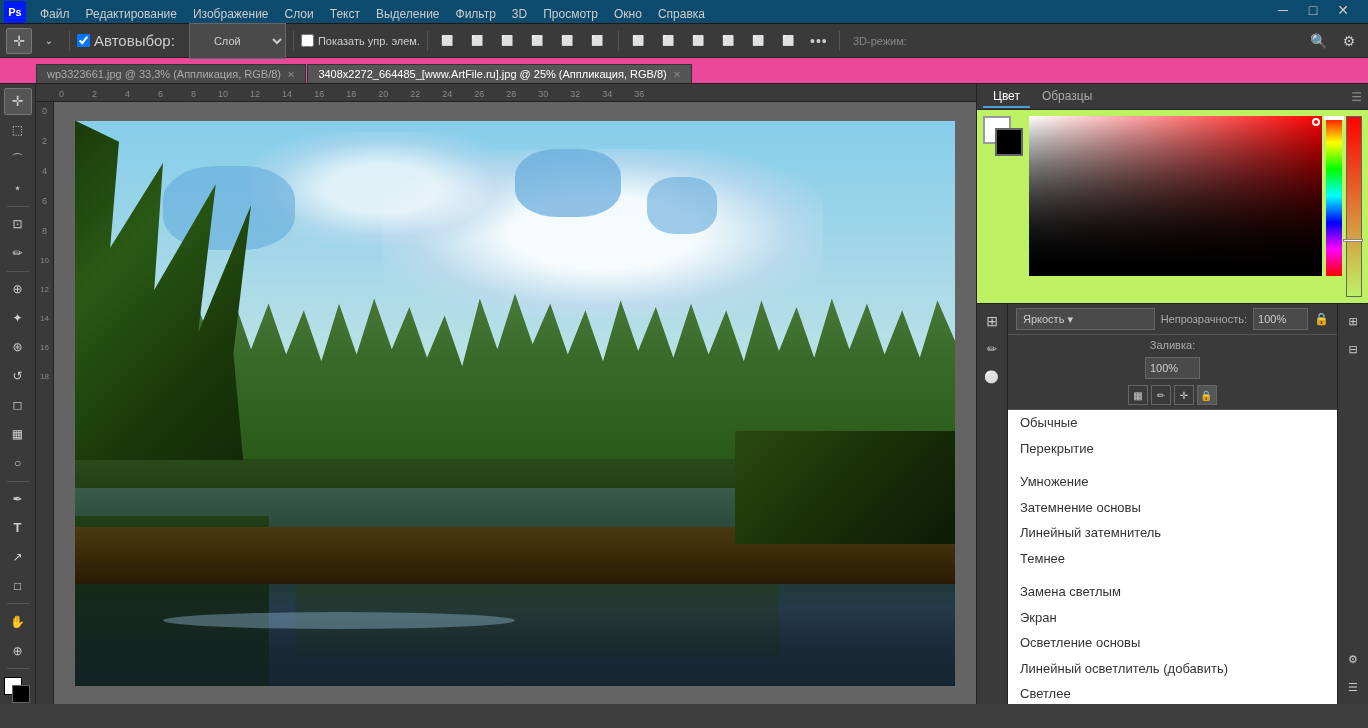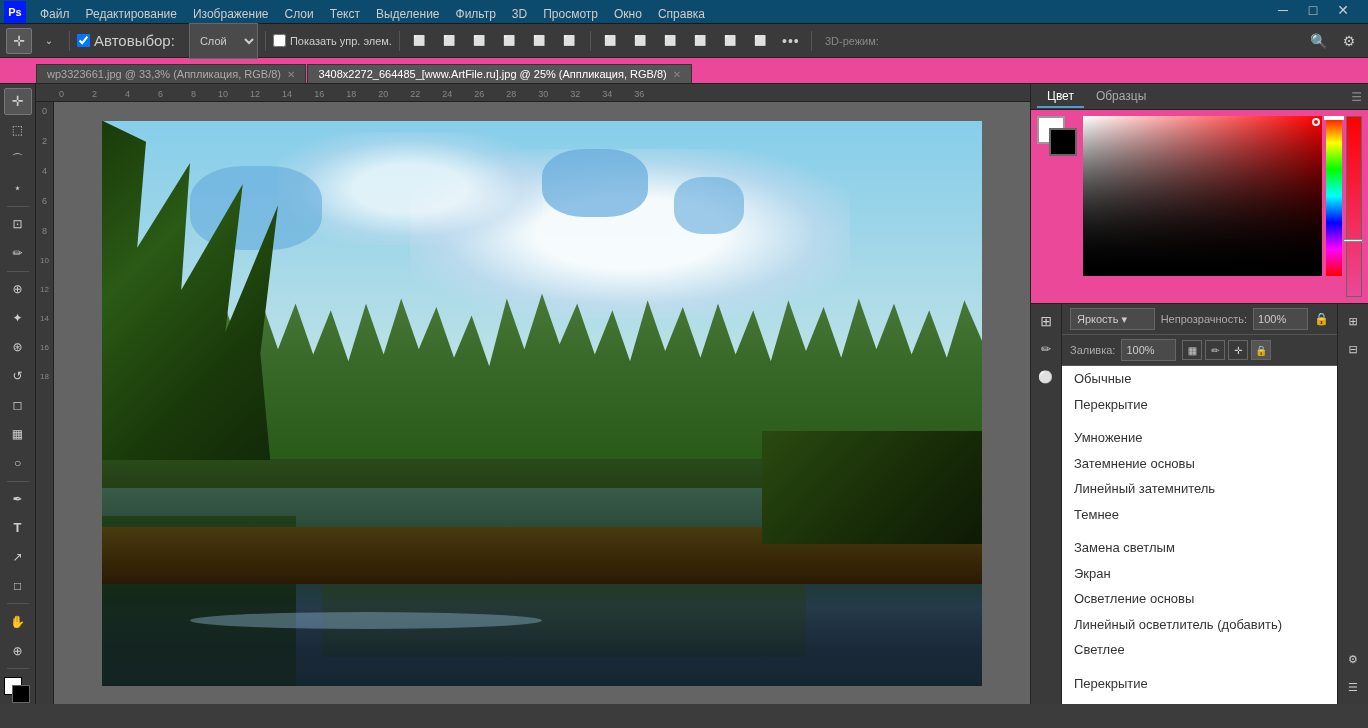--- a/index.html
+++ b/index.html
@@ -9,21 +9,21 @@
     #menubar { display: flex; align-items: flex-end; height: 24px; background: #0c4a6e; border-bottom: 1px solid #1a1a1a; padding: 0 4px; }
     #menubar .ps-logo { width: 22px; height: 22px; background: #001aff; display: flex; align-items: center; justify-content: center; font-weight: bold; font-size: 11px; color: white; margin-right: 6px; }
     #menubar .menu-item { padding: 2px 8px; cursor: pointer; font-size: 12px; color: #ccc; }
 
     
     #toolbar { display: flex; align-items: center; height: 34px; background: #3a3a3a; border-bottom: 1px solid #222; padding: 0 6px; gap: 4px; }
     .tool-btn { width: 26px; height: 26px; display: flex; align-items: center; justify-content: center; background: transparent; border: 1px solid transparent; cursor: pointer; color: #ccc; font-size: 14px; border-radius: 2px; }
     .tool-btn.active { background: #555; border-color: #777; }
     .toolbar-separator { width: 1px; height: 20px; background: #555; margin: 0 3px; }
     .toolbar-label { font-size: 15px; color: #ccc; margin-right: 10px; }
-    .toolbar-select { background: #4a4a4a; border: 1px solid #666; color: #ccc; font-size: 11px; padding: 2px 6px; height: 36px; cursor: pointer; }
+    .toolbar-select { background: #4a4a4a; border: 1px solid #666; color: #ccc; font-size: 11px; padding: 2px 20px; height: 36px; cursor: pointer; }
     .toolbar-checkbox { cursor: pointer; }
     .toolbar-text { font-size: 11px; color: #ccc; }
     .toolbar-3d { font-size: 11px; color: #888; padding: 2px 6px; }
 
     
     #main { display: flex; height: calc(728px - 24px - 34px - 24px); }
 
     
     #tools-panel { width: 36px; background: #3a3a3a; border-right: 1px solid #222; display: flex; flex-direction: column; align-items: center; padding-top: 4px; gap: 2px; }
     .tool-icon { width: 28px; height: 28px; display: flex; align-items: center; justify-content: center; cursor: pointer; color: #ccc; font-size: 14px; border-radius: 2px; border: 1px solid transparent; }
@@ -251,21 +251,21 @@
           <div style="position:absolute;bottom:10%;left:10%;width:40%;height:3%;background:rgba(150,190,220,0.4);border-radius:50%;"></div>
           <div style="position:absolute;bottom:20%;left:40%;width:20%;height:2%;background:rgba(150,190,220,0.3);border-radius:50%;"></div>
 
           <div style="position:absolute;bottom:18%;left:0;right:0;height:10%;background:linear-gradient(to bottom, #4a3a10 0%, #3a2a08 50%, #2a1a05 100%);"></div>
           <div style="position:absolute;bottom:25%;right:0;width:25%;height:20%;background:linear-gradient(135deg, #2a4a10 0%, #1a3008 50%, #0d1a05 100%);"></div>
         </div>
       </div>
     </div>
   </div>
 
-  <div style="display:flex;flex-direction:column;width:338px;background:#ec4899;border-left:1px solid #222;">
+  <div style="display:flex;flex-direction:column;width:392px;background:#bef264;border-left:1px solid #222;">
 
     <div style="height:220px;border-bottom:1px solid #222;display:flex;flex-direction:column;">
       <div class="panel-tabs">
         <div class="panel-tab active">Цвет</div>
         <div class="panel-tab">Образцы</div>
         <div style="flex:1;"></div>
         <div style="font-size:12px;color:#888;cursor:pointer;">☰</div>
       </div>
 
       <div style="display:flex;padding:6px;gap:6px;flex:1;">
@@ -304,21 +304,21 @@
       </div>
 
       <div style="flex:1;display:flex;flex-direction:column;overflow:hidden;">
 
         <div style="padding:4px 8px;border-bottom:1px solid #555;background:#3a3a3a;display:flex;align-items:center;gap:6px;">
           <div style="flex:1;background:#4a4a4a;border:1px solid #666;height:22px;cursor:pointer;display:flex;align-items:center;padding:0 6px;font-size:11px;color:#ccc;">Яркость ▾</div>
           <div style="font-size:11px;color:#aaa;">Непрозрачность:</div>
           <div style="background:#4a4a4a;border:1px solid #666;width:55px;height:22px;display:flex;align-items:center;padding:0 4px;font-size:11px;color:#ccc;">100%</div>
           <div style="font-size:12px;color:#888;">🔒</div>
         </div>
-        <div style="padding:4px 8px;border-bottom:1px solid #555;background:#3a3a3a;display:flex;align-items:center;gap:6px;">
+        <div style="padding:4px 8px;border-bottom:1px solid #555;background:#3a3a3a;display:flex;align-items:center;gap:6px;flex-direction:column;">
           <div style="font-size:11px;color:#aaa;">Заливка:</div>
           <div style="background:#4a4a4a;border:1px solid #666;width:55px;height:22px;display:flex;align-items:center;padding:0 4px;font-size:11px;color:#ccc;">100%</div>
           <div style="flex:1;display:flex;gap:3px;">
             <div style="width:20px;height:20px;border:1px solid #666;display:flex;align-items:center;justify-content:center;cursor:pointer;font-size:10px;">▦</div>
             <div style="width:20px;height:20px;border:1px solid #666;display:flex;align-items:center;justify-content:center;cursor:pointer;font-size:10px;">✏</div>
             <div style="width:20px;height:20px;border:1px solid #666;display:flex;align-items:center;justify-content:center;cursor:pointer;font-size:10px;">✛</div>
             <div style="width:20px;height:20px;border:1px solid #666;background:#555;display:flex;align-items:center;justify-content:center;cursor:pointer;font-size:10px;">🔒</div>
           </div>
         </div>
 

